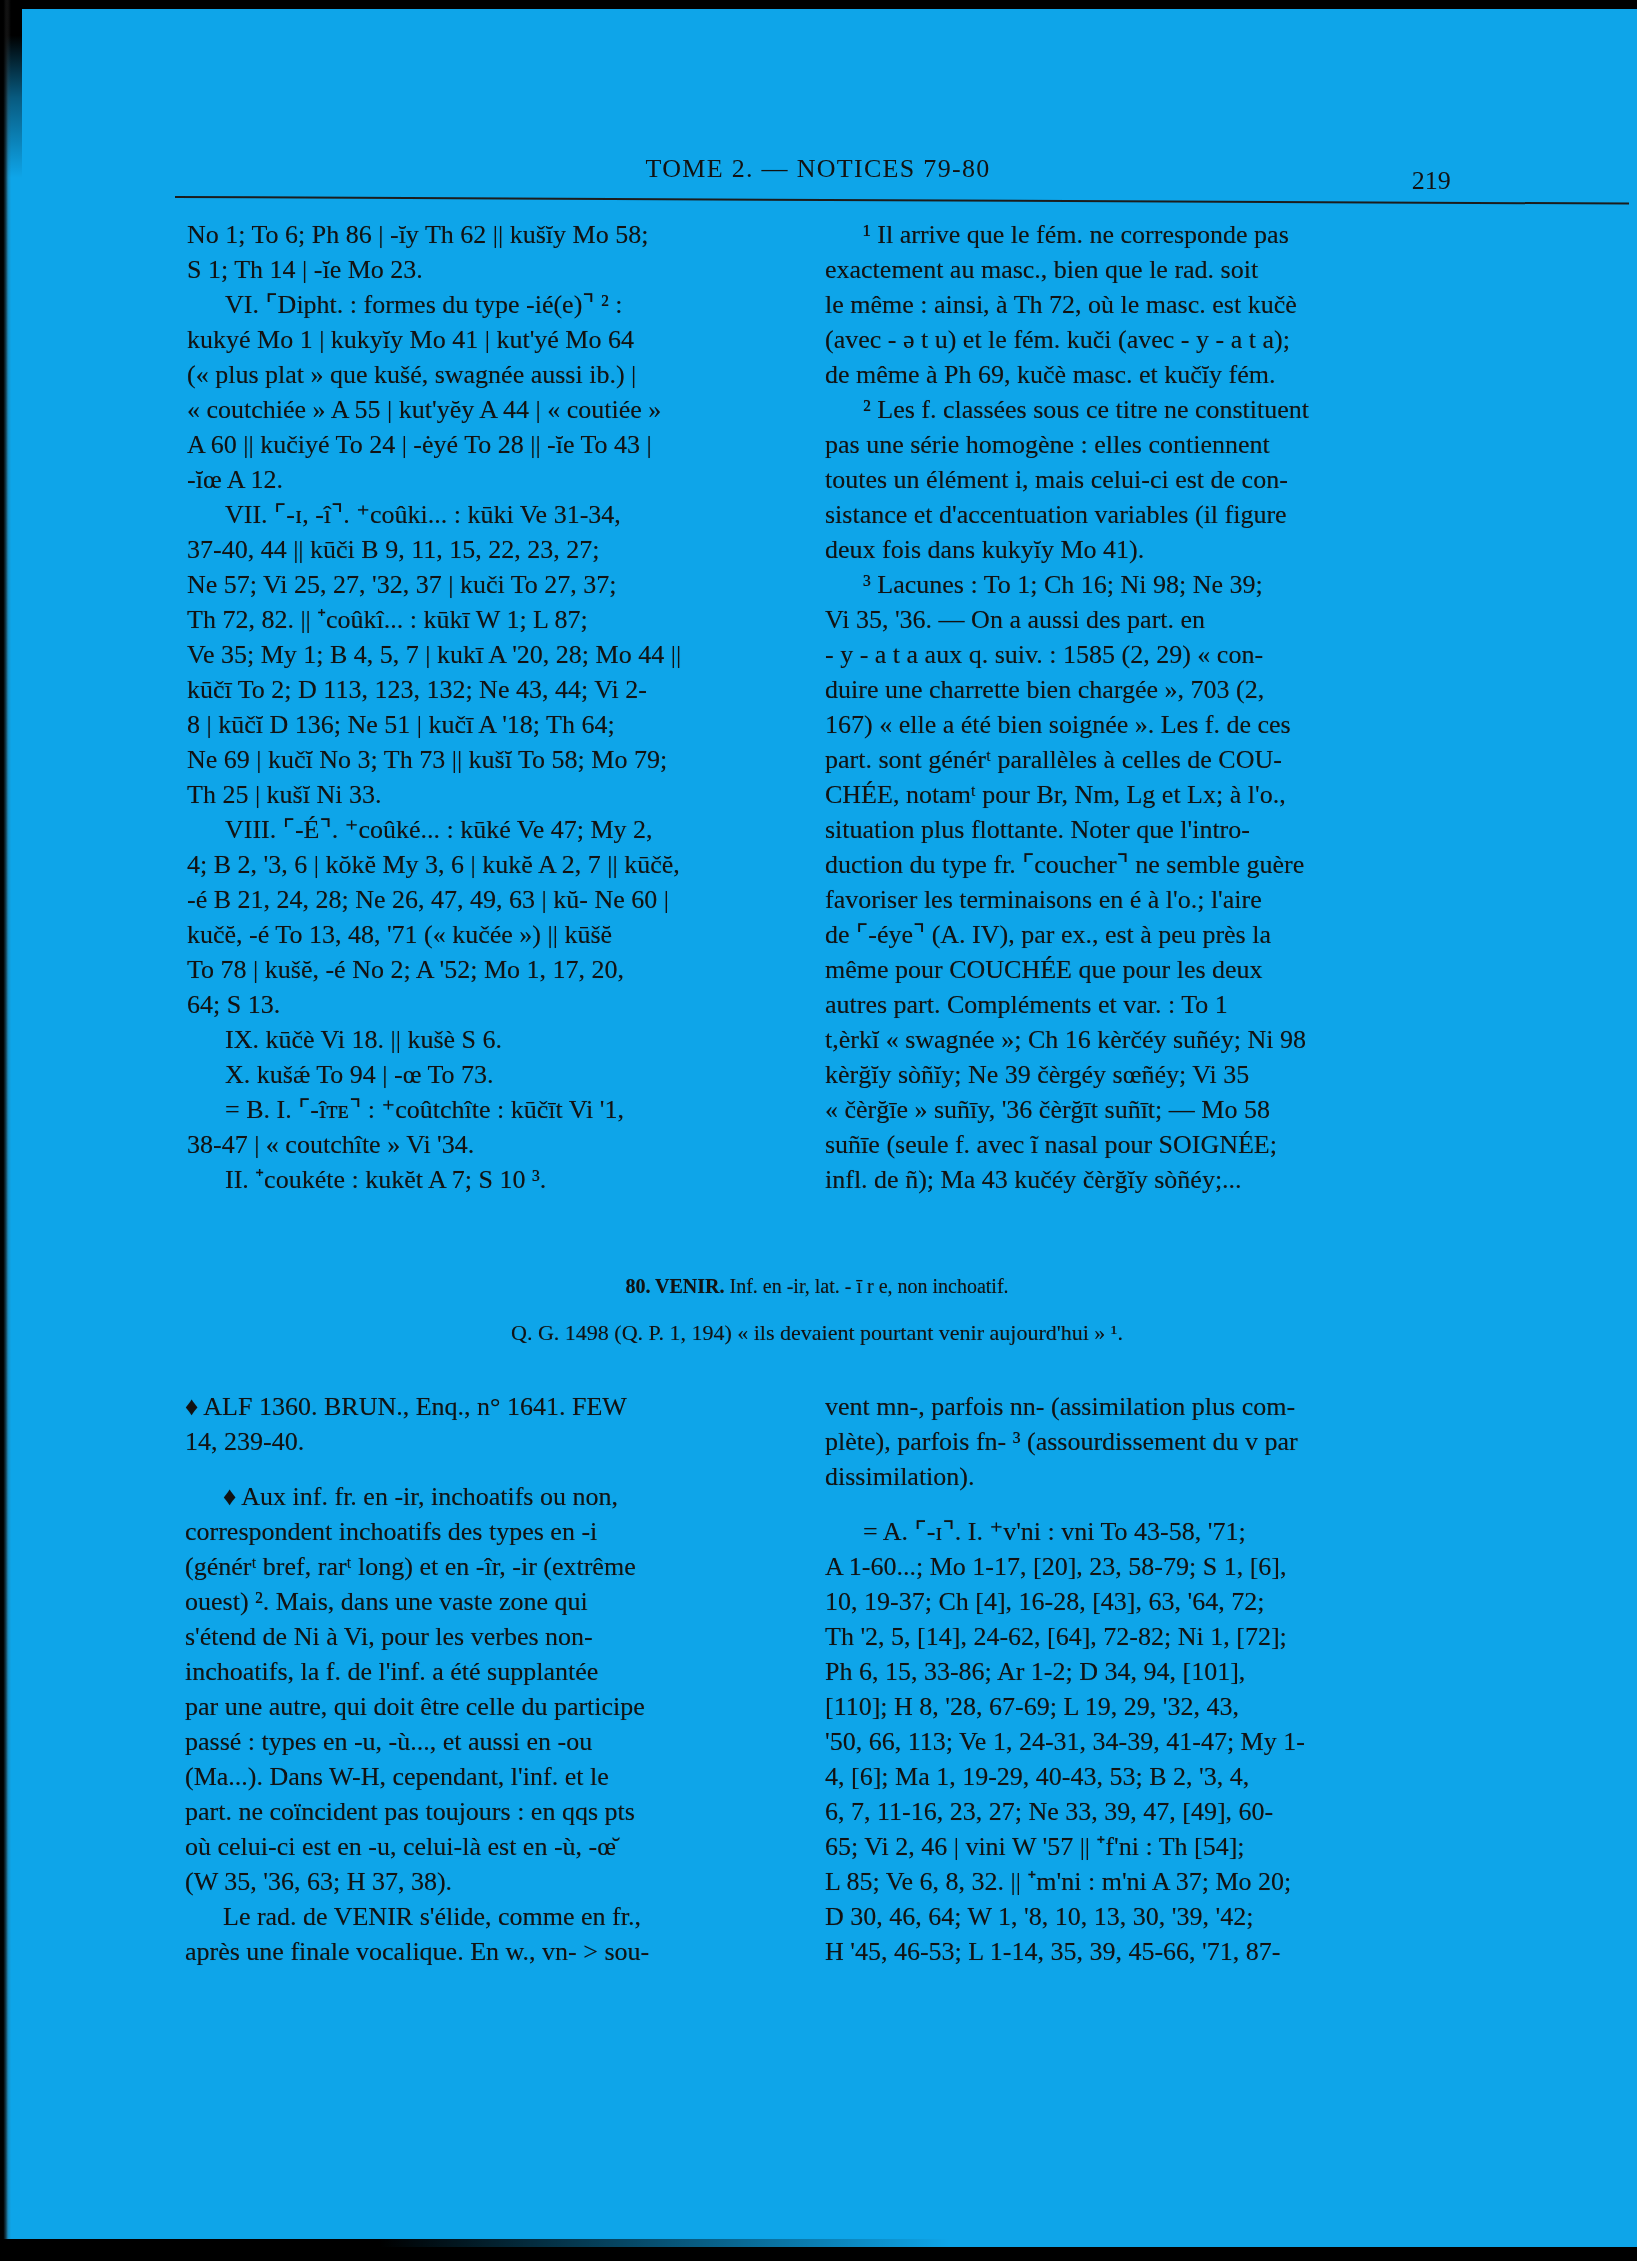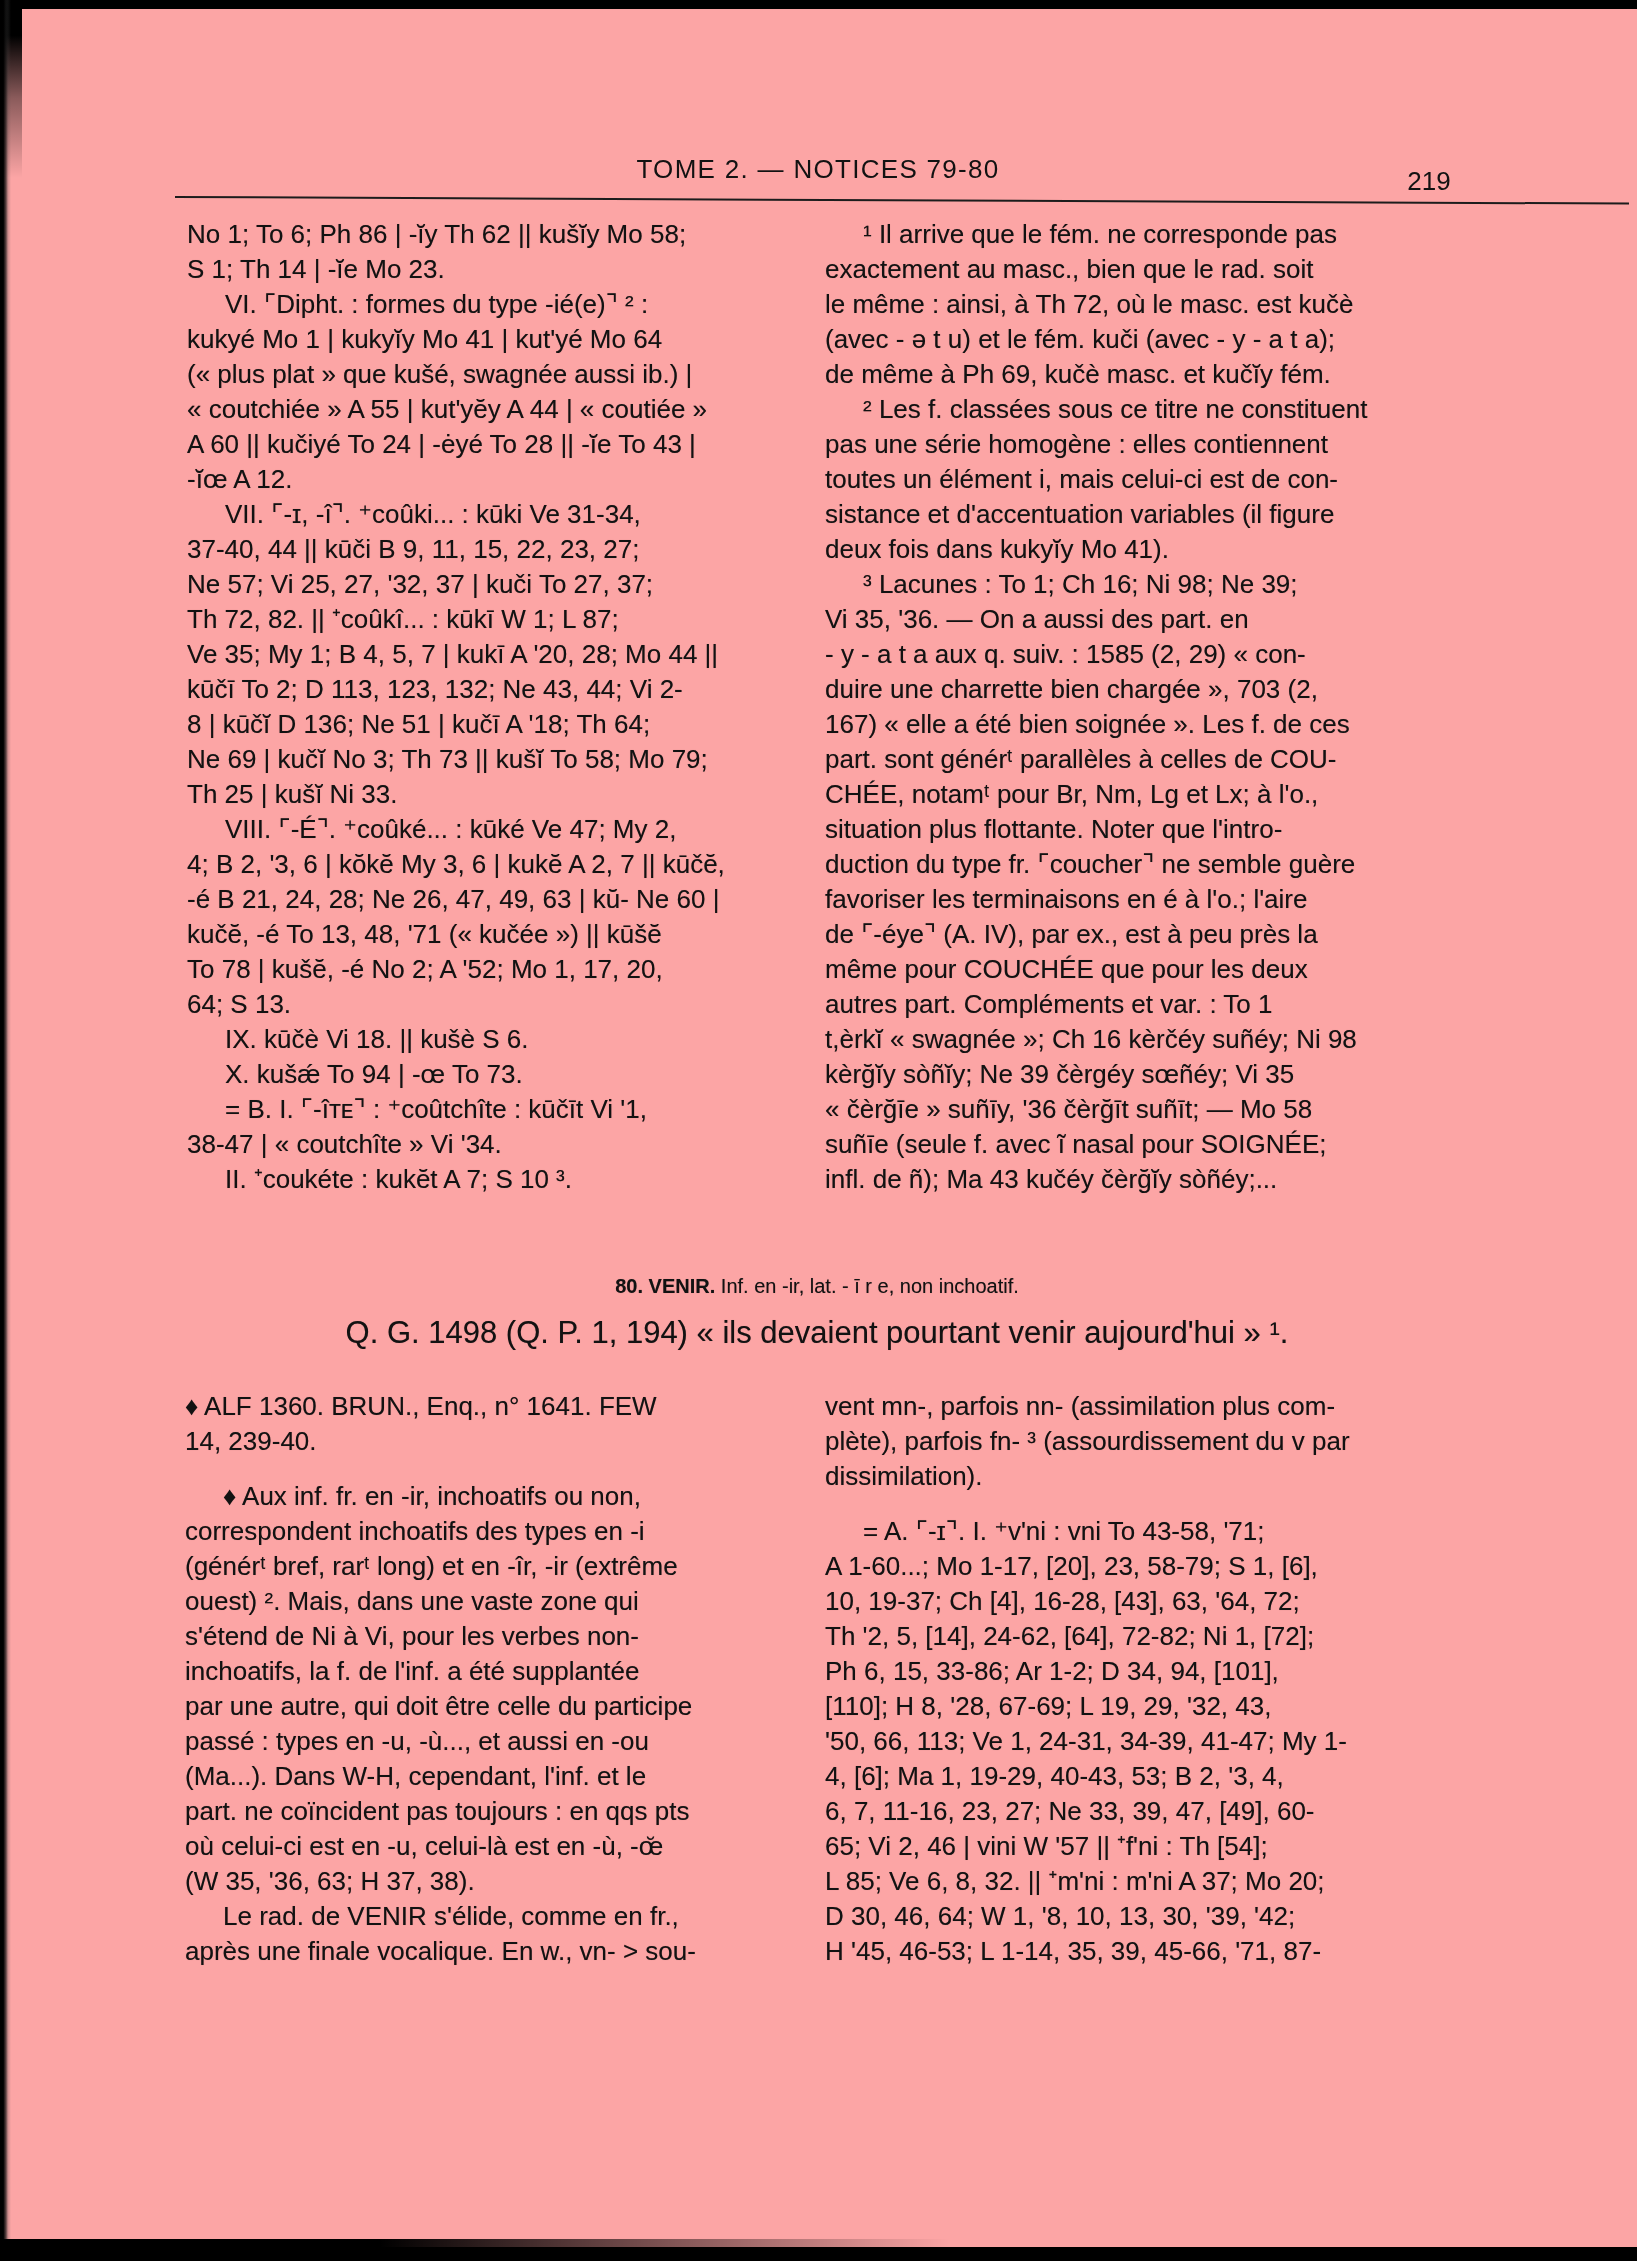--- a/index.html
+++ b/index.html
@@ -1,19 +1,19 @@
 <!DOCTYPE html>
 <html style="font-size:10.5px"><head>
 <meta charset="utf-8">
 <style>
   html,body{margin:0;padding:0;background:#e8e8e8;}
   .page{
     position:relative;width:1638px;height:2261px;overflow:hidden;
-    background:#fca5a5;color:#121212;
-    font-family:Liberation Sans, sans-serif;
+    background:#0ea5e9;color:#121212;
+    font-family:Liberation Serif, serif;
   }
   
   .scan-top{position:absolute;top:0;left:0;width:100%;height:8.6px;background:#000;}
   .scan-top-left{position:absolute;top:0;left:0;width:22.4px;height:178px;
     background:linear-gradient(to bottom,#000 20%,rgba(0,0,0,.45) 55%,rgba(0,0,0,0));}
   .scan-left{position:absolute;top:0;left:0;width:10.5px;height:100%;
     background:linear-gradient(to right,#000 3.3px,rgba(25,25,25,.7) 6px,rgba(70,70,70,.25) 8px,rgba(0,0,0,0));}
   .scan-bottom{position:absolute;left:0;bottom:0;width:100%;height:14.5px;background:#000;}
   .scan-bottom2{position:absolute;left:0;bottom:10.5px;width:58%;height:12px;
     background:linear-gradient(to right,#000 40%,rgba(0,0,0,0));}
@@ -29,21 +29,21 @@
   #col-tr{left:825px;top:217px;width:624px;}
   #col-bl{left:185px;top:1389px;width:619px;}
   #col-br{left:825px;top:1389px;width:624px;}
   .tline{white-space:nowrap;line-height:35px;font-size:26px;text-shadow:0 0 0.7px rgba(0,0,0,.35);}
   .para.indent .tline:first-child{text-indent:38px;}
   .para.gap{margin-top:20px;}
   
   .section{position:absolute;left:184px;top:1269px;width:1266px;text-align:center;}
   .section .h{font-size:20px;line-height:35px;text-shadow:0 0 0.7px rgba(0,0,0,.35);}
   .section .h .b{font-weight:bold;}
-  .section .cite{font-size:31px;line-height:35px;margin-top:11.2px;text-shadow:0 0 0.7px rgba(0,0,0,.35);}
+  .section .cite{font-size:22px;line-height:35px;margin-top:11.2px;text-shadow:0 0 0.7px rgba(0,0,0,.35);}
 </style>
 </head>
 <body>
 
 <div class="page">
 
   <div class="scan-top"></div>
   <div class="scan-top-left"></div>
   <div class="scan-left"></div>
 

